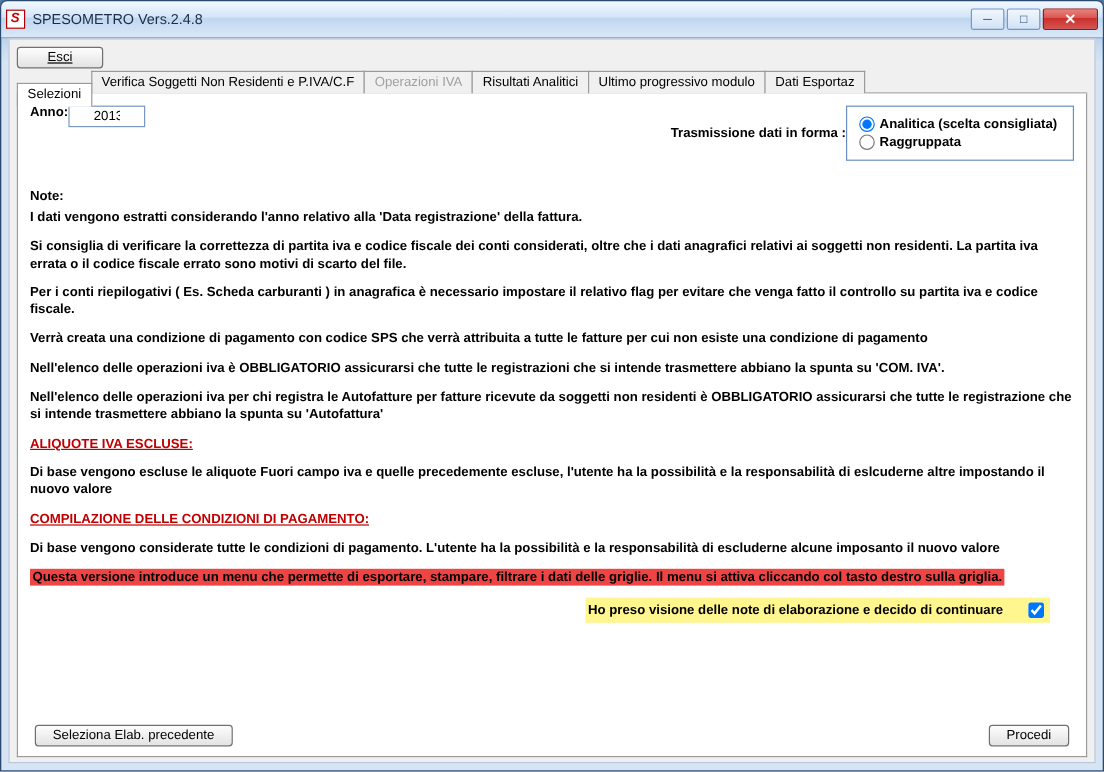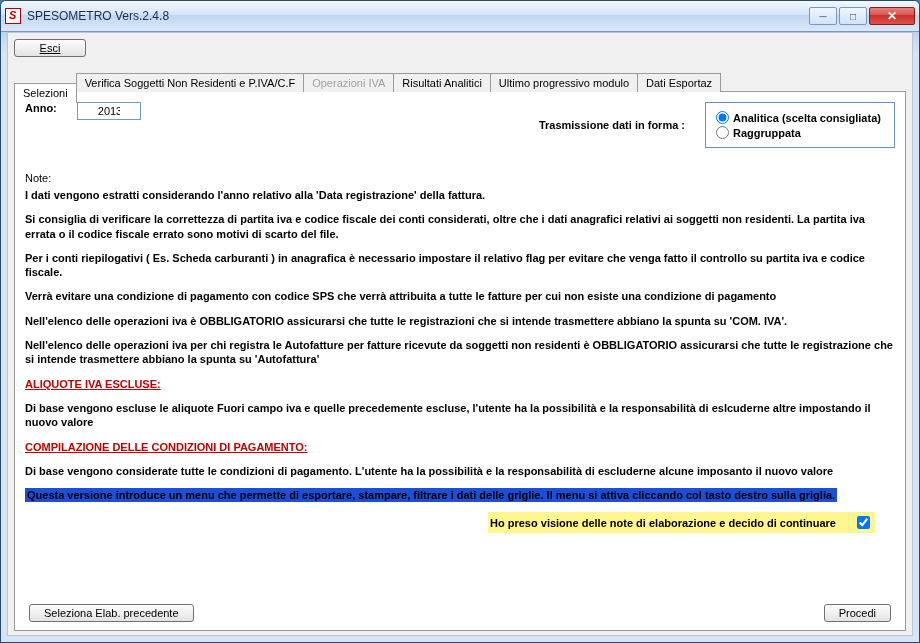--- a/index.html
+++ b/index.html
@@ -83,21 +83,21 @@
   .btn {
     background: linear-gradient(to bottom,#fdfdfd,#e3e3e3);
     border: 1px solid #707070;
     padding: 2px 14px;
     border-radius: 3px;
     font-size: 11px;
     cursor: default;
     min-width: 60px;
     text-align: center;
   }
-  .topbar { margin-bottom: 14px; }
+  .topbar { margin-bottom: 0; }
   .topbar .btn { min-width: 72px; }
   .tabbar {
     display: flex;
     align-items: flex-end;
     border-bottom: 1px solid #9a9a9a;
     position: relative;
   }
   .tab {
     border: 1px solid #9a9a9a;
     border-bottom: none;
@@ -122,21 +122,20 @@
     border: 1px solid #9a9a9a;
     border-top: none;
     padding: 10px 10px 6px 10px;
     display: flex;
     flex-direction: column;
     position: relative;
   }
   .row-top {
     display: flex;
     align-items: flex-start;
-    gap: 20px;
     margin-bottom: 24px;
   }
   .lbl-bold { font-weight: bold; }
   .year-input {
     width: 64px;
     border: 1px solid #7a98bf;
     padding: 2px 20px;
     font-size: 11px;
     background: #fff;
   }
@@ -146,27 +145,27 @@
     background: #fff;
     min-width: 190px;
   }
   .radio-row {
     display: flex; align-items: center; gap: 4px;
     margin: 2px 0;
     font-weight: bold;
     font-size: 11px;
   }
   .radio-row input { margin:0; }
-  .note-head { font-weight: normal; margin-bottom: 4px; }
+  .note-head { font-weight: bold; margin-bottom: 4px; }
   .underline { text-decoration: underline; font-weight: bold; }
   .para { margin: 0 0 10px 0; font-weight: bold; line-height: 1.3; }
   .para-n { margin: 0 0 10px 0; font-weight: bold; line-height: 1.3; }
   .red { color: #c00000; font-weight: bold; text-decoration: underline; }
   .hl {
-    background: #1d4ed8;
+    background: #ef4444;
     font-weight: bold;
     padding: 1px 2px;
   }
   .hl-block {
     background: #fff68f;
     font-weight: bold;
     padding: 1px 2px;
     display: inline-flex;
     align-items: center;
     gap: 17px;
@@ -232,21 +231,21 @@
             <span>Raggruppata</span>
           </label>
         </div>
       </div>
 
       <div class="notes-area">
         <div class="note-head">Note:</div>
         <p class="para-n">I dati vengono estratti considerando l'anno relativo alla 'Data registrazione' della fattura.</p>
         <p class="para-n">Si consiglia di verificare la correttezza di partita iva e codice fiscale dei conti considerati,  oltre che i dati anagrafici relativi ai soggetti non residenti. La partita iva errata o il codice fiscale errato sono motivi di scarto del file.</p>
         <p class="para-n">Per i conti riepilogativi ( Es. Scheda carburanti ) in anagrafica è necessario impostare il relativo flag per evitare che venga fatto il controllo su partita iva e codice fiscale.</p>
-        <p class="para-n">Verrà evitare una condizione di pagamento con codice SPS che verrà attribuita a tutte le fatture per cui non esiste una condizione di pagamento</p>
+        <p class="para-n">Verrà creata una condizione di pagamento con codice SPS che verrà attribuita a tutte le fatture per cui non esiste una condizione di pagamento</p>
         <p class="para-n">Nell'elenco delle operazioni iva è OBBLIGATORIO assicurarsi che tutte le registrazioni che si intende trasmettere abbiano la spunta su 'COM. IVA'.</p>
         <p class="para-n">Nell'elenco delle operazioni iva per chi registra le Autofatture per fatture ricevute da soggetti non residenti è OBBLIGATORIO assicurarsi che tutte le registrazione che si intende trasmettere abbiano la spunta su 'Autofattura'</p>
 
         <p class="para"><span class="red">ALIQUOTE IVA ESCLUSE:</span></p>
         <p class="para-n">Di base vengono escluse le aliquote Fuori campo iva e quelle precedemente escluse, l'utente ha la possibilità e la responsabilità di eslcuderne altre impostando il nuovo valore</p>
 
         <p class="para"><span class="red">COMPILAZIONE DELLE CONDIZIONI DI PAGAMENTO:</span></p>
         <p class="para-n">Di base vengono considerate tutte le condizioni di pagamento. L'utente ha la possibilità e la responsabilità di escluderne alcune imposanto il nuovo valore</p>
 
         <p class="para-n"><span class="hl">Questa versione introduce un menu che permette di esportare, stampare, filtrare i dati delle griglie. Il menu si attiva cliccando col tasto destro sulla griglia.</span></p>

